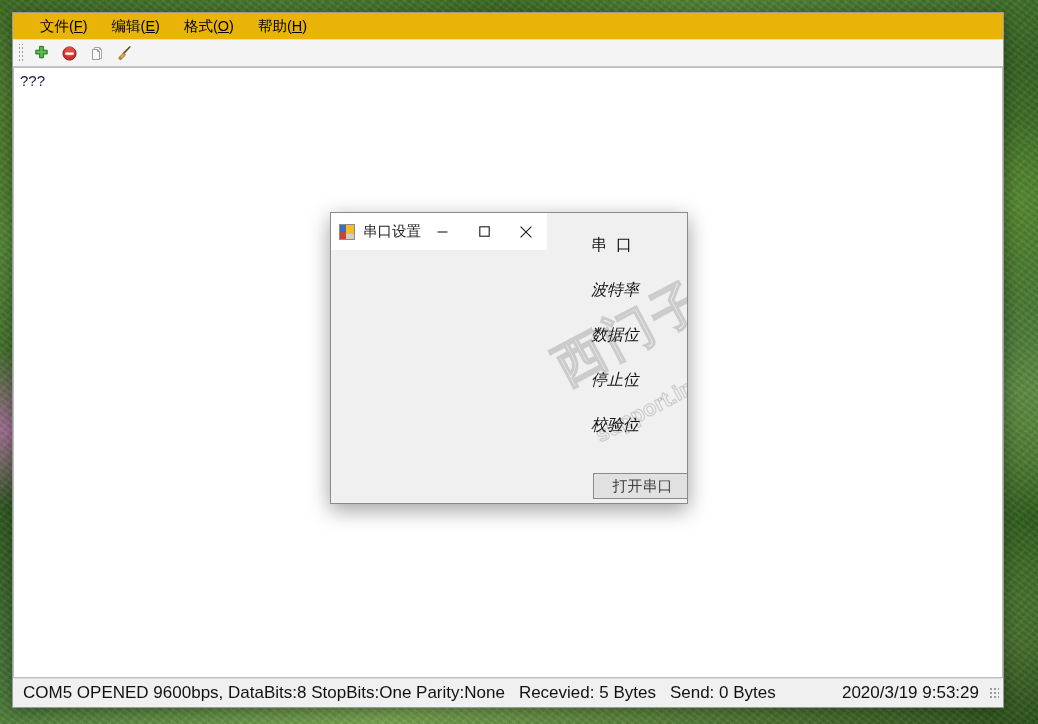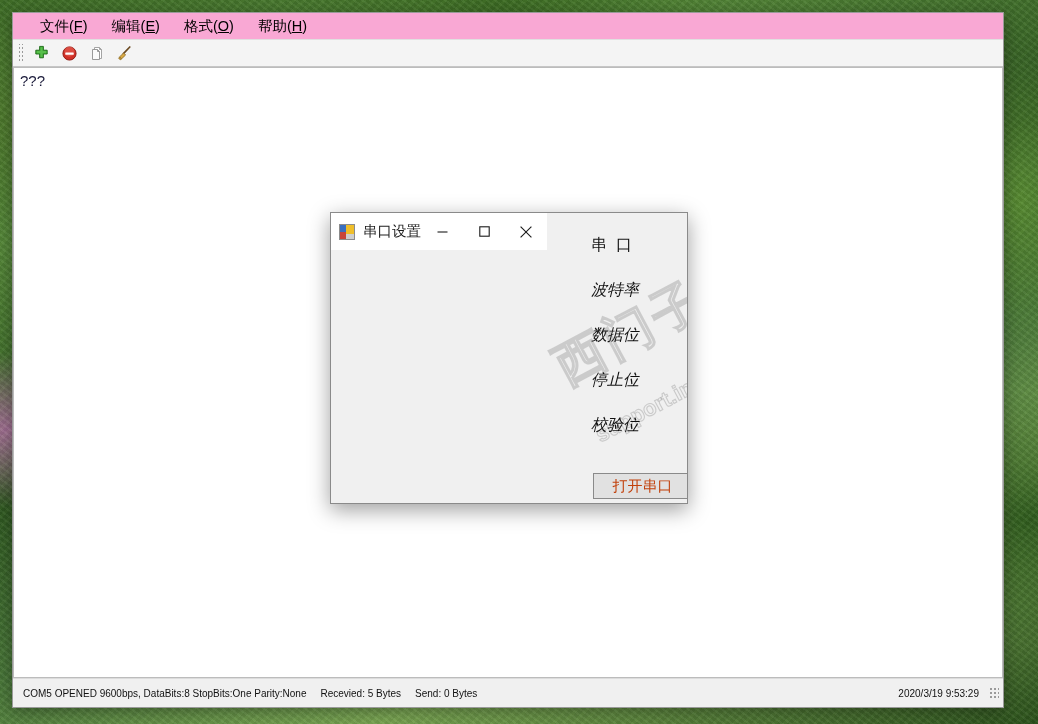--- a/index.html
+++ b/index.html
@@ -97,21 +97,21 @@
     height: 36px;
     display: flex;
     align-items: center;
     justify-content: center;
     color: #8d8d8d;
   }
   .win-btn svg { display: block; }
 
   .menubar {
     height: 26px;
-    background: #f9a8d4;
+    background: #eab308;
     display: flex;
     align-items: center;
     padding-left: 16px;
     gap: 2px;
     flex: 0 0 auto;
   }
   .menu-item {
     font-size: 14.5px;
     color: #000;
     padding: 3px 11px;
@@ -162,21 +162,21 @@
     white-space: pre-wrap;
   }
 
   .statusbar {
     height: 28px;
     background: #f0f0f0;
     border-top: 1px solid #dcdcdc;
     display: flex;
     align-items: center;
     flex: 0 0 auto;
-    font-size: 10px;
+    font-size: 17px;
     color: #111;
     position: relative;
   }
   .sb-seg { padding: 0 0 0 14px; white-space: nowrap; }
   .sb-seg.first { padding-left: 10px; }
   .sb-spacer { flex: 1 1 auto; }
   .sb-time { padding-right: 10px; white-space: nowrap; }
   .sb-grip {
     width: 10px;
     height: 12px;
@@ -328,21 +328,21 @@
     display: flex;
     padding-left: 46px;
     gap: 35px;
   }
   .dbtn {
     width: 99px;
     height: 26px;
     background: #e1e1e1;
     border: 1px solid #8a8a8a;
     font-size: 15px;
-    color: #c2410c;
+    color: #404040;
     display: flex;
     align-items: center;
     justify-content: center;
     box-sizing: border-box;
     font-family: Liberation Serif, serif;
   }
 
   .dlg-grip {
     position: absolute;
     right: 4px;

